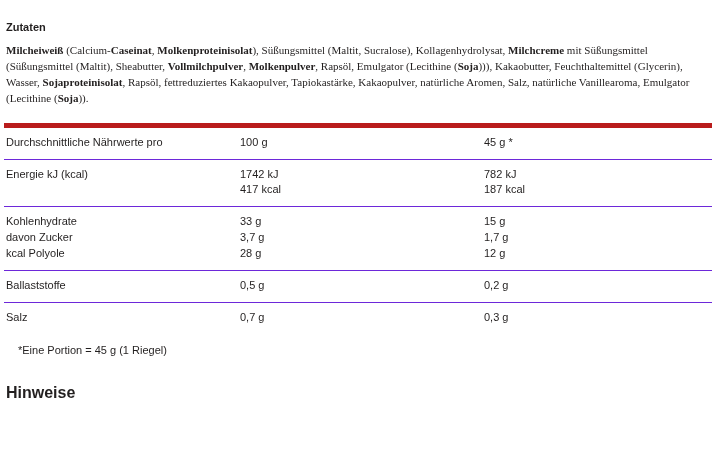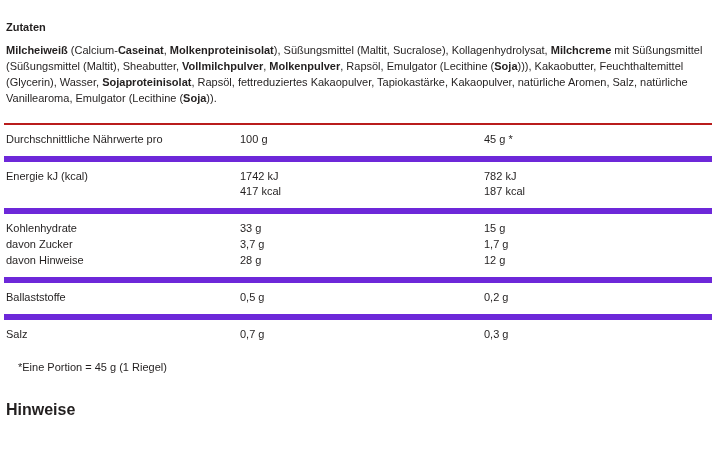--- a/index.html
+++ b/index.html
@@ -26,35 +26,36 @@
     font-weight: bold;
     font-size: 11px;
     margin: 0 0 6px 2px;
     color: #221f1f;
   }
   .ingredients {
     font-size: 11px;
     line-height: 1.47;
     margin: 0 0 16px 2px;
     text-align: left;
+    font-family: Liberation Serif, serif;
   }
   .ingredients b { font-weight: bold; }
 
   table.nutrition {
     width: 100%;
     border-collapse: collapse;
     font-size: 11px;
   }
   table.nutrition td {
     vertical-align: top;
     padding: 7px 2px 8px 2px;
-    border-top: 6px solid #6d28d9;
+    border-top: 1px solid #6d28d9;
   }
   table.nutrition tr.first td {
-    border-top: 2px solid #b91c1c;
+    border-top: 5px solid #b91c1c;
   }
   table.nutrition td.col-label { width: 230px; }
   table.nutrition td.col-100   { width: 240px; }
   table.nutrition td.col-port  { width: auto; }
 
   .cellline { display: block; white-space: pre; }
 
   .footnote {
     margin: 9px 0 0 14px;
     font-size: 11px;
@@ -91,21 +92,21 @@
           </td>
           <td class="col-port">
             <span class="cellline">782 kJ</span>
             <span class="cellline">187 kcal</span>
           </td>
         </tr>
         <tr>
           <td class="col-label">
             <span class="cellline">Kohlenhydrate</span>
             <span class="cellline">davon Zucker</span>
-            <span class="cellline">davon Hinweise</span>
+            <span class="cellline">kcal Polyole</span>
           </td>
           <td class="col-100">
             <span class="cellline">33 g</span>
             <span class="cellline">3,7 g</span>
             <span class="cellline">28 g</span>
           </td>
           <td class="col-port">
             <span class="cellline">15 g</span>
             <span class="cellline">1,7 g</span>
             <span class="cellline">12 g</span>

